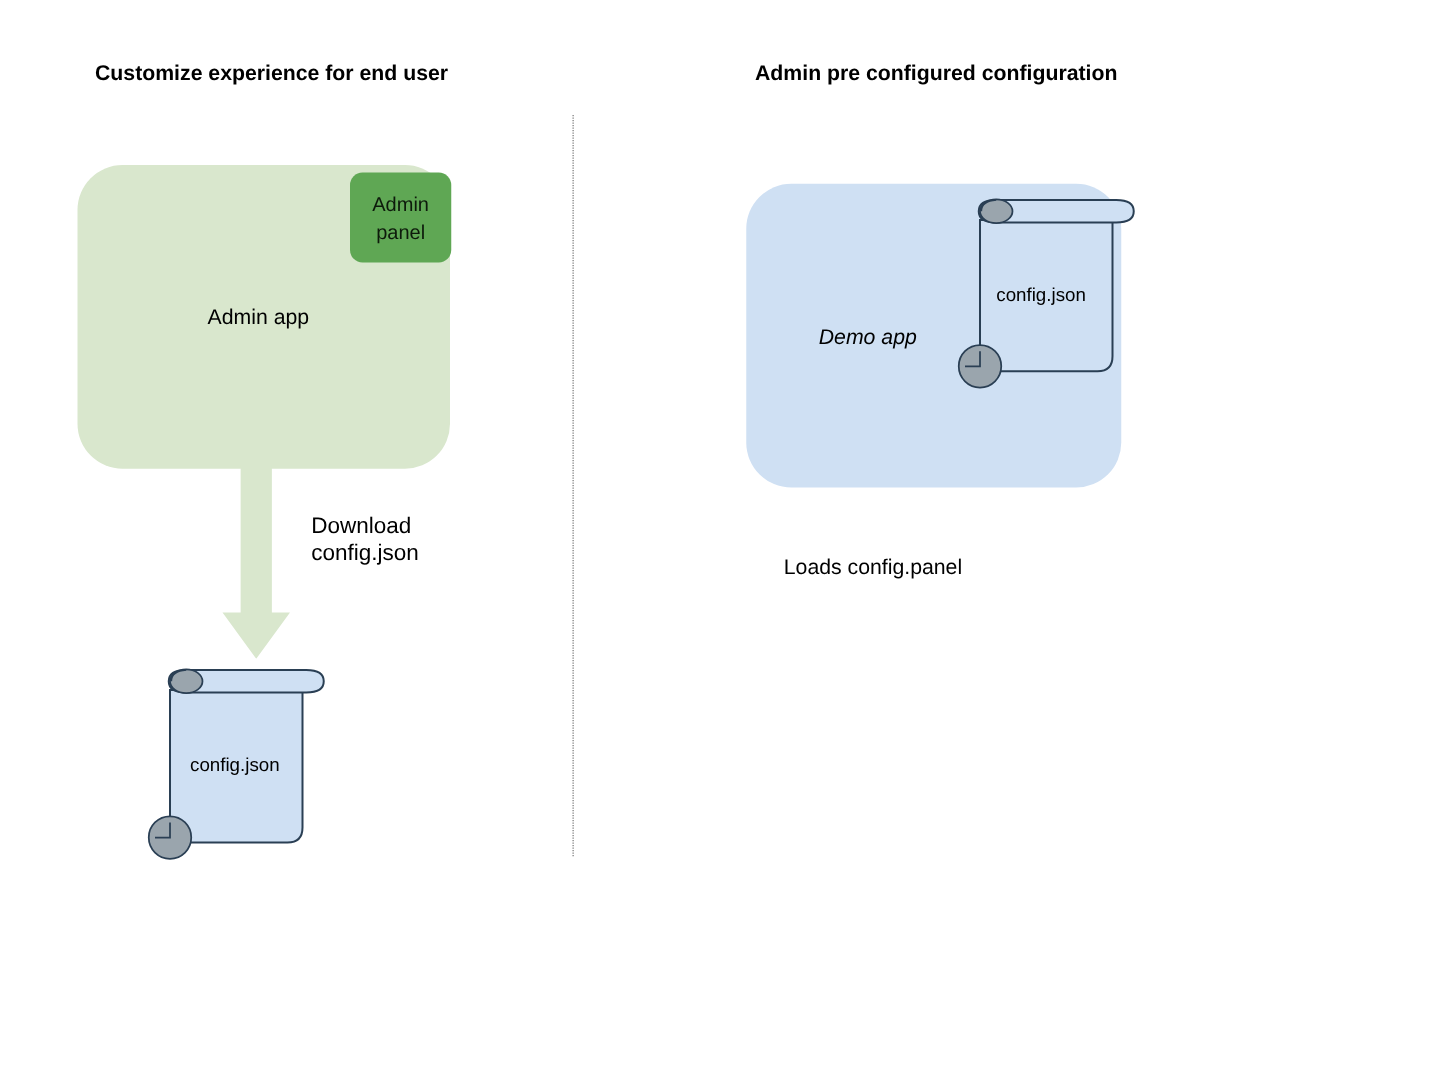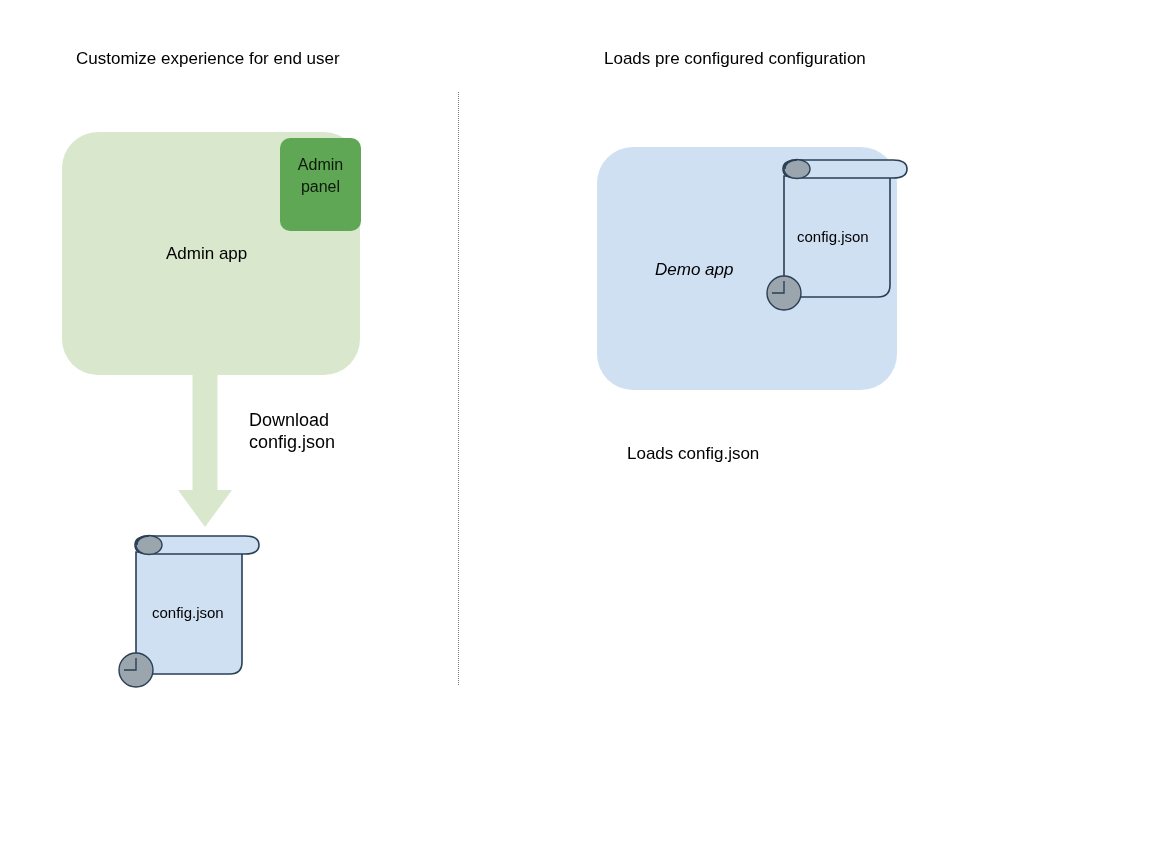--- a/index.html
+++ b/index.html
@@ -20,20 +20,21 @@
     inset: 0;
   }
 
   
   .heading {
     position: absolute;
     font-size: 17px;
     line-height: 20px;
     color: #000000;
     white-space: nowrap;
+    font-weight: bold;
   }
   #heading-left  { left: 76px;  top: 49px; }
   #heading-right { left: 604px; top: 49px; }
 
   
   #divider {
     position: absolute;
     left: 458px;
     top: 92px;
     width: 0;
@@ -68,21 +69,21 @@
   }
   #admin-app-label { left: 166px; top: 244px; text-align: right; }
   #demo-app-label  { left: 655px; top: 260px; font-style: italic; }
 
   
   #admin-panel-box {
     position: absolute;
     left: 280px;
     top: 138px;
     width: 81px;
-    height: 93px;
+    height: 72px;
     background: #5fa754;
     border-radius: 10px;
   }
   #admin-panel-label {
     position: absolute;
     left: 0;
     top: 0;
     width: 81px;
     height: 75px;
     display: flex;
@@ -143,21 +144,21 @@
     white-space: nowrap;
   }
 </style>
 </head>
 <body>
 
 <div class="canvas">
 
   <div class="heading" id="heading-left">Customize experience for end user</div>
 
-  <div class="heading" id="heading-right">Loads pre configured configuration</div>
+  <div class="heading" id="heading-right">Admin pre configured configuration</div>
 
   <div id="divider"></div>
 
   <div class="app-box" id="admin-app-box"></div>
 
   <div class="app-label" id="admin-app-label">Admin app</div>
 
   <div id="admin-panel-box">
     <div id="admin-panel-label">Admin
 panel</div>
@@ -199,15 +200,15 @@
       <path d="M18,145 m-17,-4 a17,17 0 1,0 34,0 a17,17 0 1,0 -34,0" fill="#9aa5ad" stroke="#2a3f54" stroke-width="1.4"></path>
       <path d="M18,129 L18,141 L6,141" fill="none" stroke="#2a3f54" stroke-width="1.4"></path>
       <path d="M31,8 L127,8 Q141,8 141,17 Q141,26 127,26 L31,26 Q17,26 17,17 Q17,8 31,8 Z" fill="#cfe0f3" stroke="#2a3f54" stroke-width="1.6"></path>
       <ellipse cx="31" cy="17" rx="13" ry="9.5" fill="#9aa5ad" stroke="#2a3f54" stroke-width="1.4"></ellipse>
       <path d="M31,8 Q19,9 19,17" fill="none" stroke="#2a3f54" stroke-width="1.4"></path>
     </svg>
   </div>
 
   <div class="scroll-label" id="scroll-right-label">config.json</div>
 
-  <div id="loads-caption">Loads config.json</div>
+  <div id="loads-caption">Loads config.panel</div>
 
 </div>
 
 </body></html>

